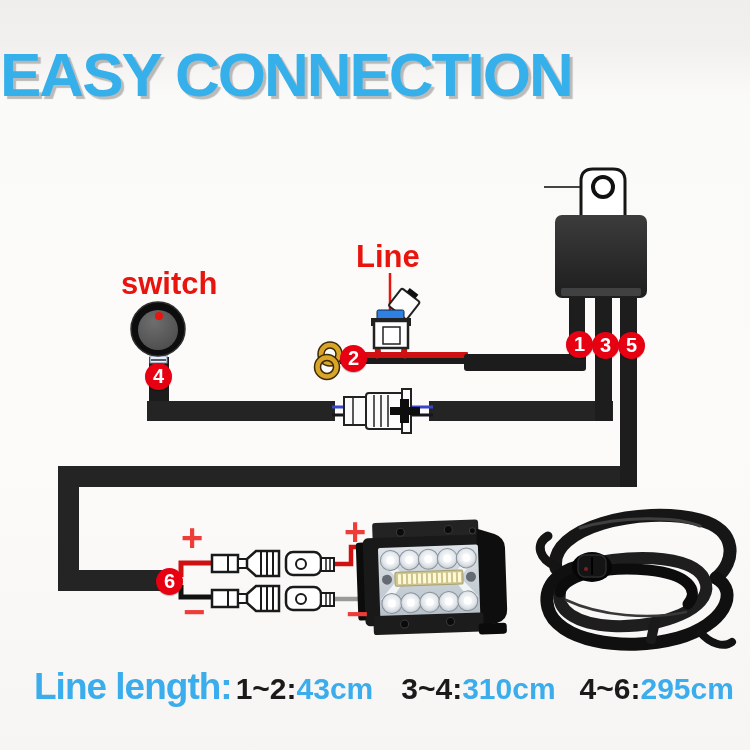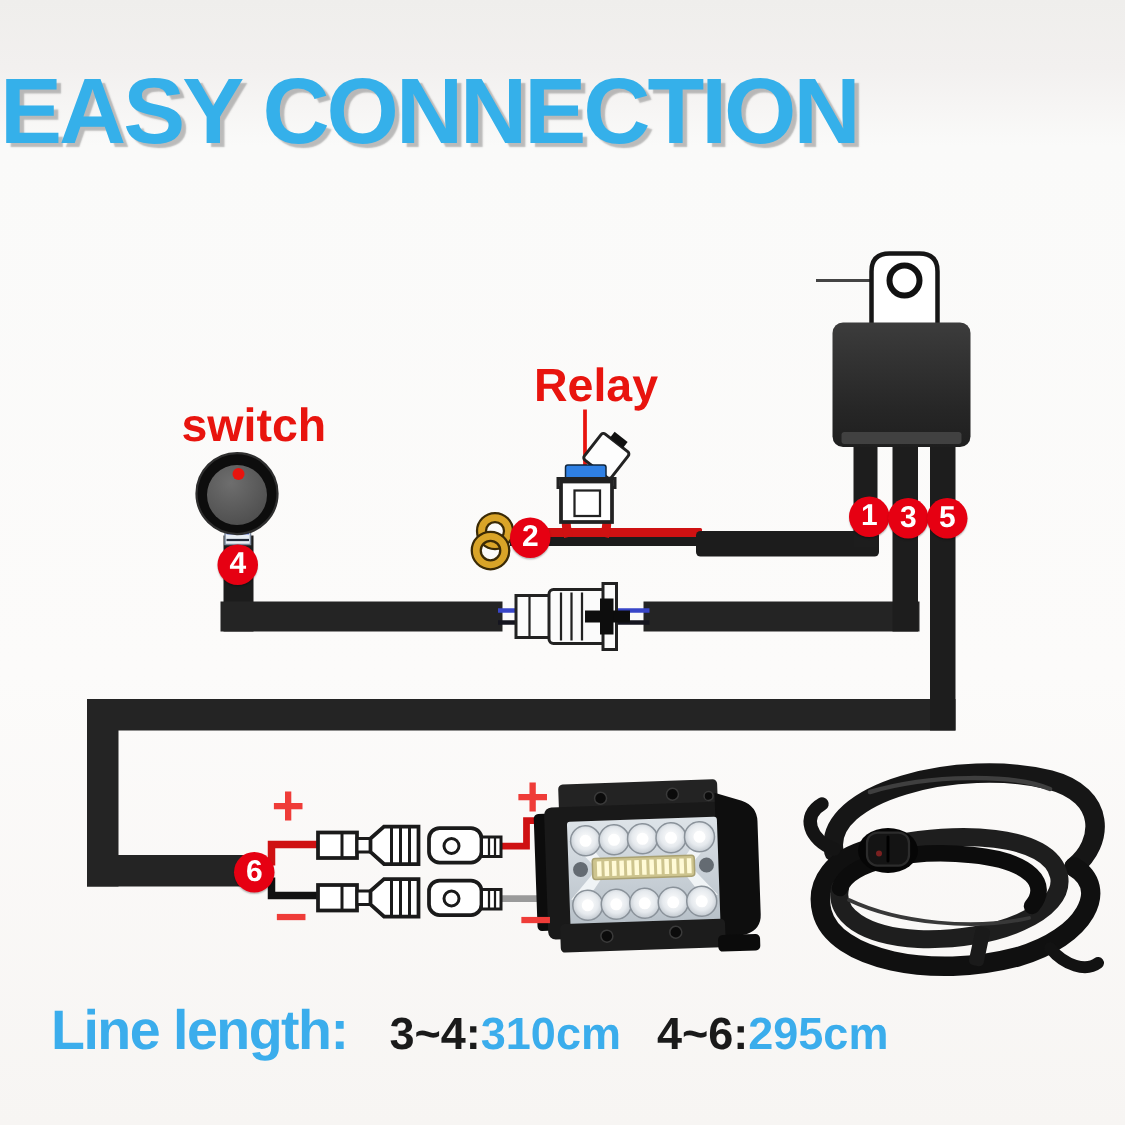--- a/index.html
+++ b/index.html
@@ -240,34 +240,35 @@
         <ellipse cx="592" cy="567" rx="20" ry="15" fill="#060606"></ellipse>
         <rect x="578" y="555" width="28" height="22" rx="7" fill="#141414" stroke="#2c2c2c" stroke-width="1.5"></rect>
         <line x1="592" y1="558" x2="592" y2="574" stroke="#000" stroke-width="2"></line>
         <circle cx="586" cy="569" r="2" fill="#7a2020"></circle>
       </g>
     </g>
   </svg>
 
   <div class="abs title">EASY CONNECTION</div>
 
-  <div class="abs red-label fuse-label">Relay</div>
+  <div class="abs red-label fuse-label">Line</div>
   <div class="abs red-label switch-label">switch</div>
 
   <div class="abs marker" style="left:566px;top:331px">1</div>
   <div class="abs marker" style="left:340px;top:345px">2</div>
   <div class="abs marker" style="left:592px;top:332px">3</div>
   <div class="abs marker" style="left:145px;top:363px">4</div>
   <div class="abs marker" style="left:618px;top:332px">5</div>
   <div class="abs marker" style="left:156px;top:568px">6</div>
 
   <div class="abs pol" style="left:181px;top:519px">+</div>
   <div class="abs pol" style="left:183px;top:593px">−</div>
   <div class="abs pol" style="left:344px;top:513px">+</div>
   <div class="abs pol" style="left:346px;top:595px">−</div>
 
   <div class="abs footer">
     <span class="ll">Line length:</span>
+    <span class="seg s1"><span class="rng">1~2:</span><span class="val">43cm</span></span>
     <span class="seg s2"><span class="rng">3~4:</span><span class="val">310cm</span></span>
     <span class="seg s3"><span class="rng">4~6:</span><span class="val">295cm</span></span>
   </div>
 
 </div>
 
 </body></html>

